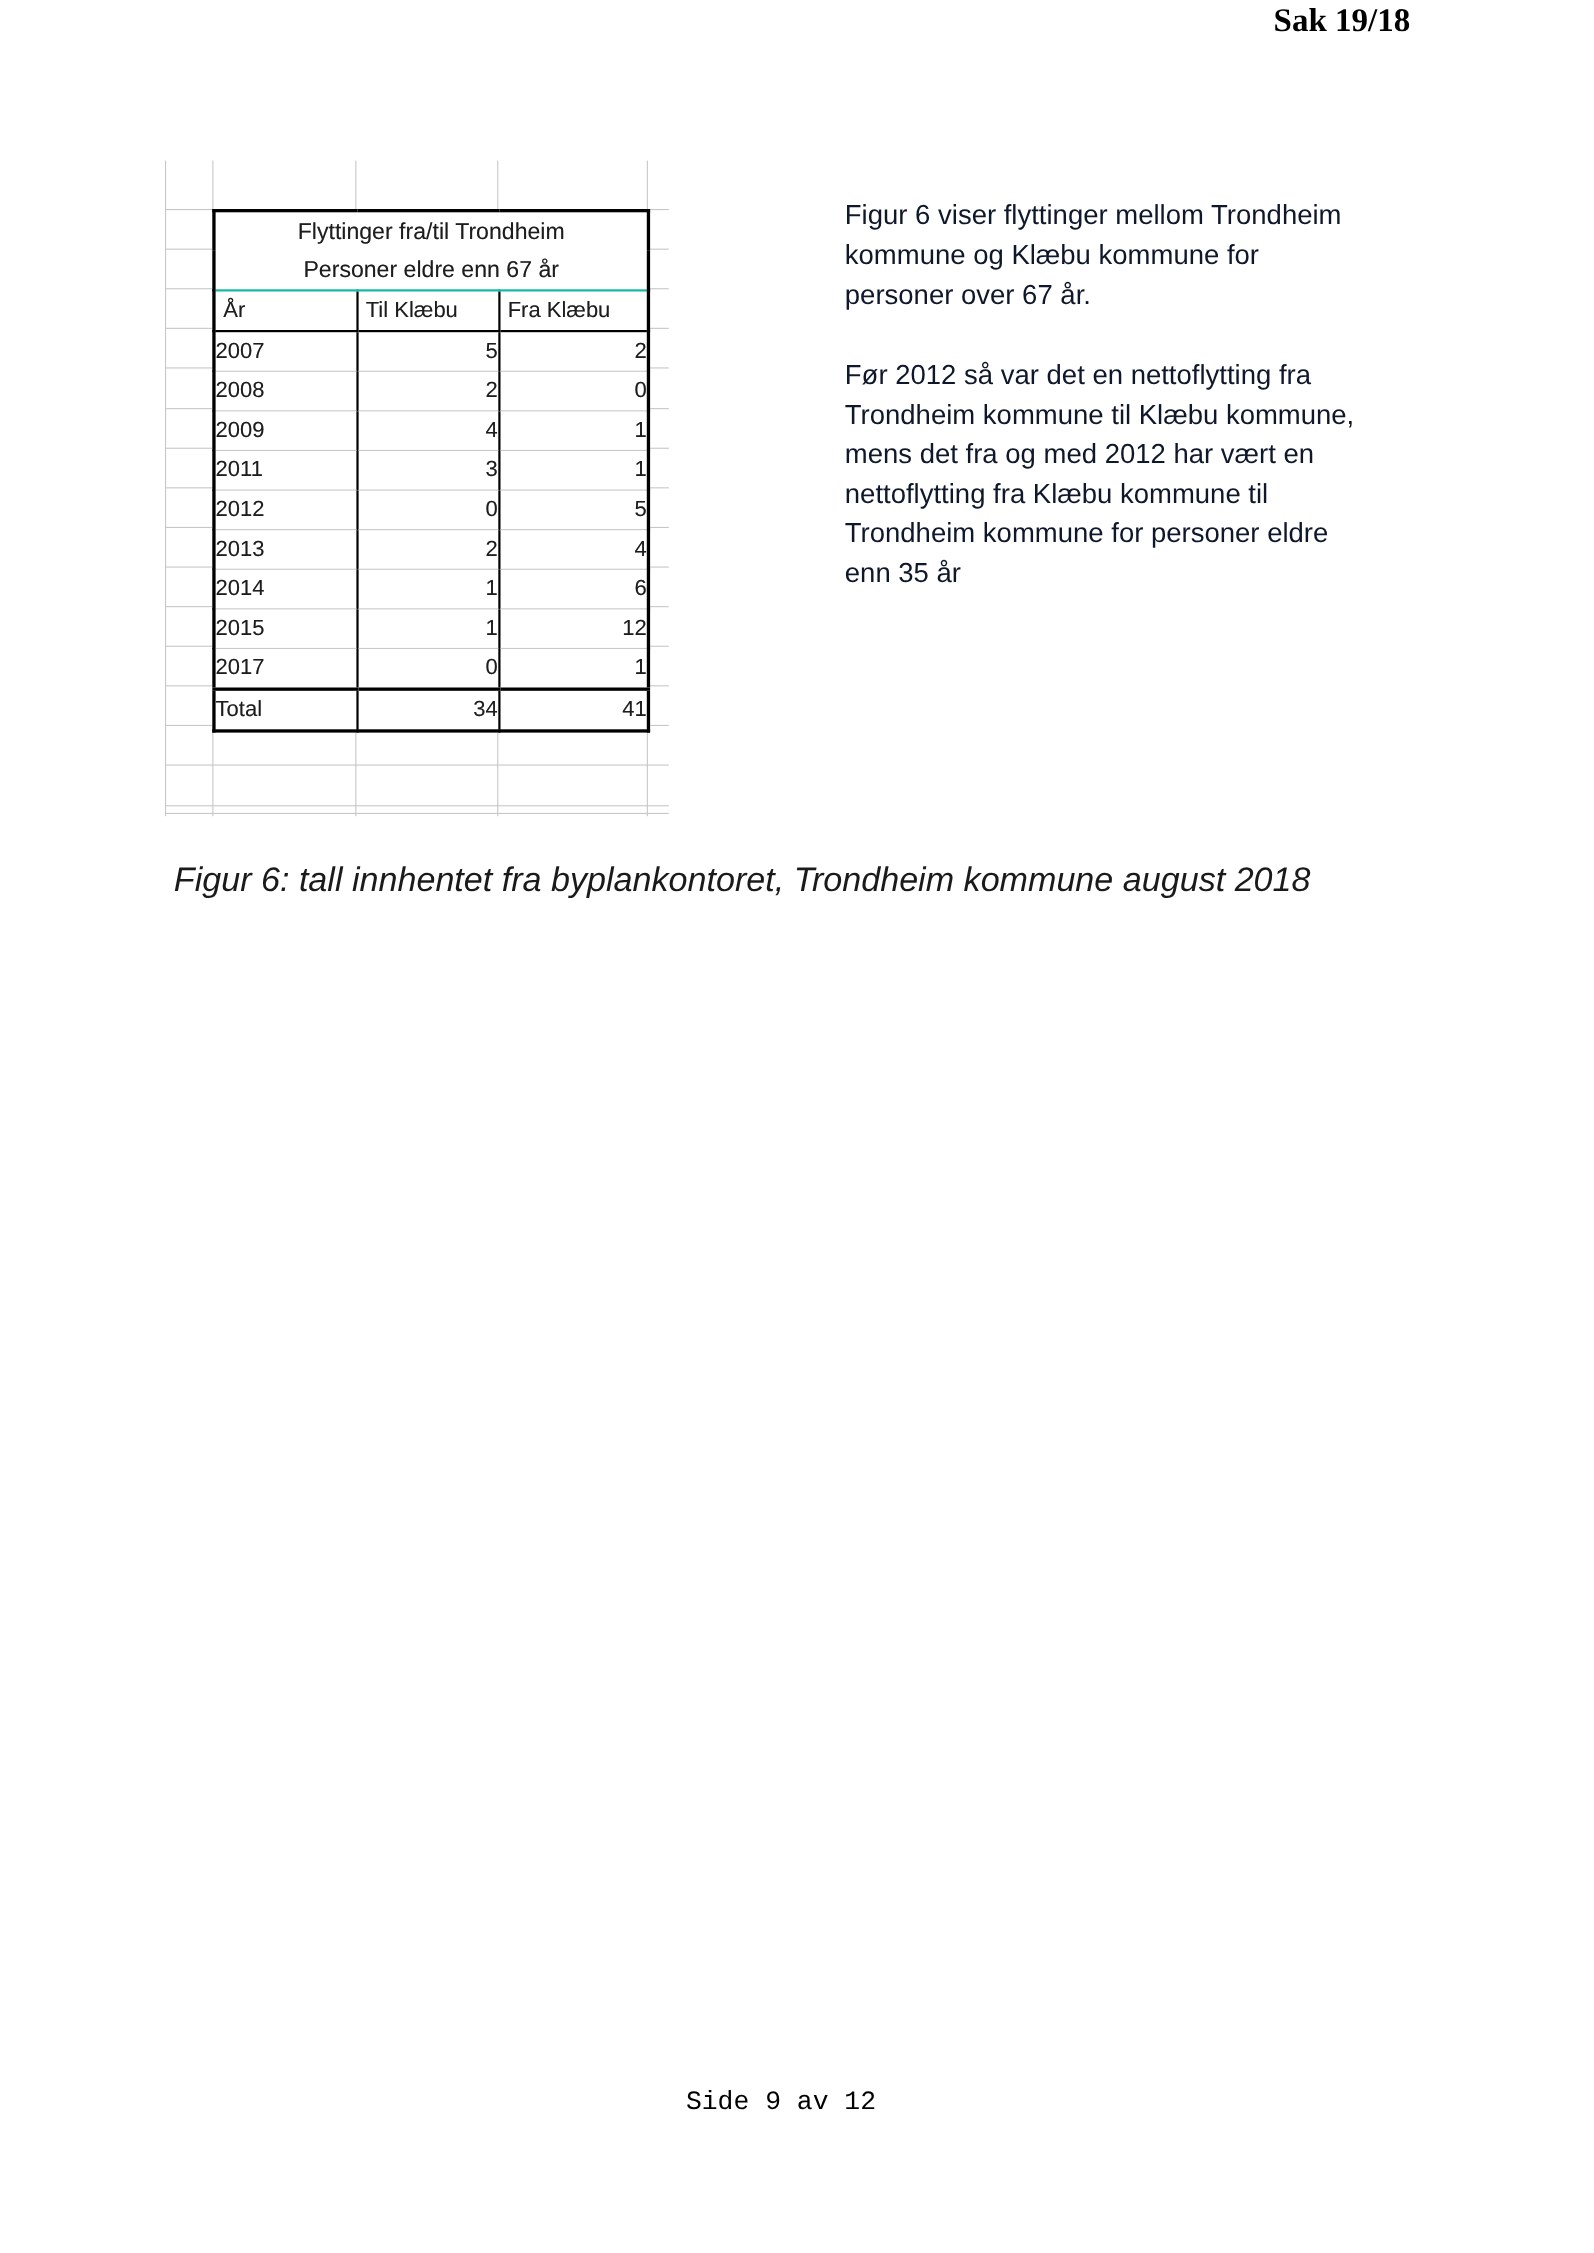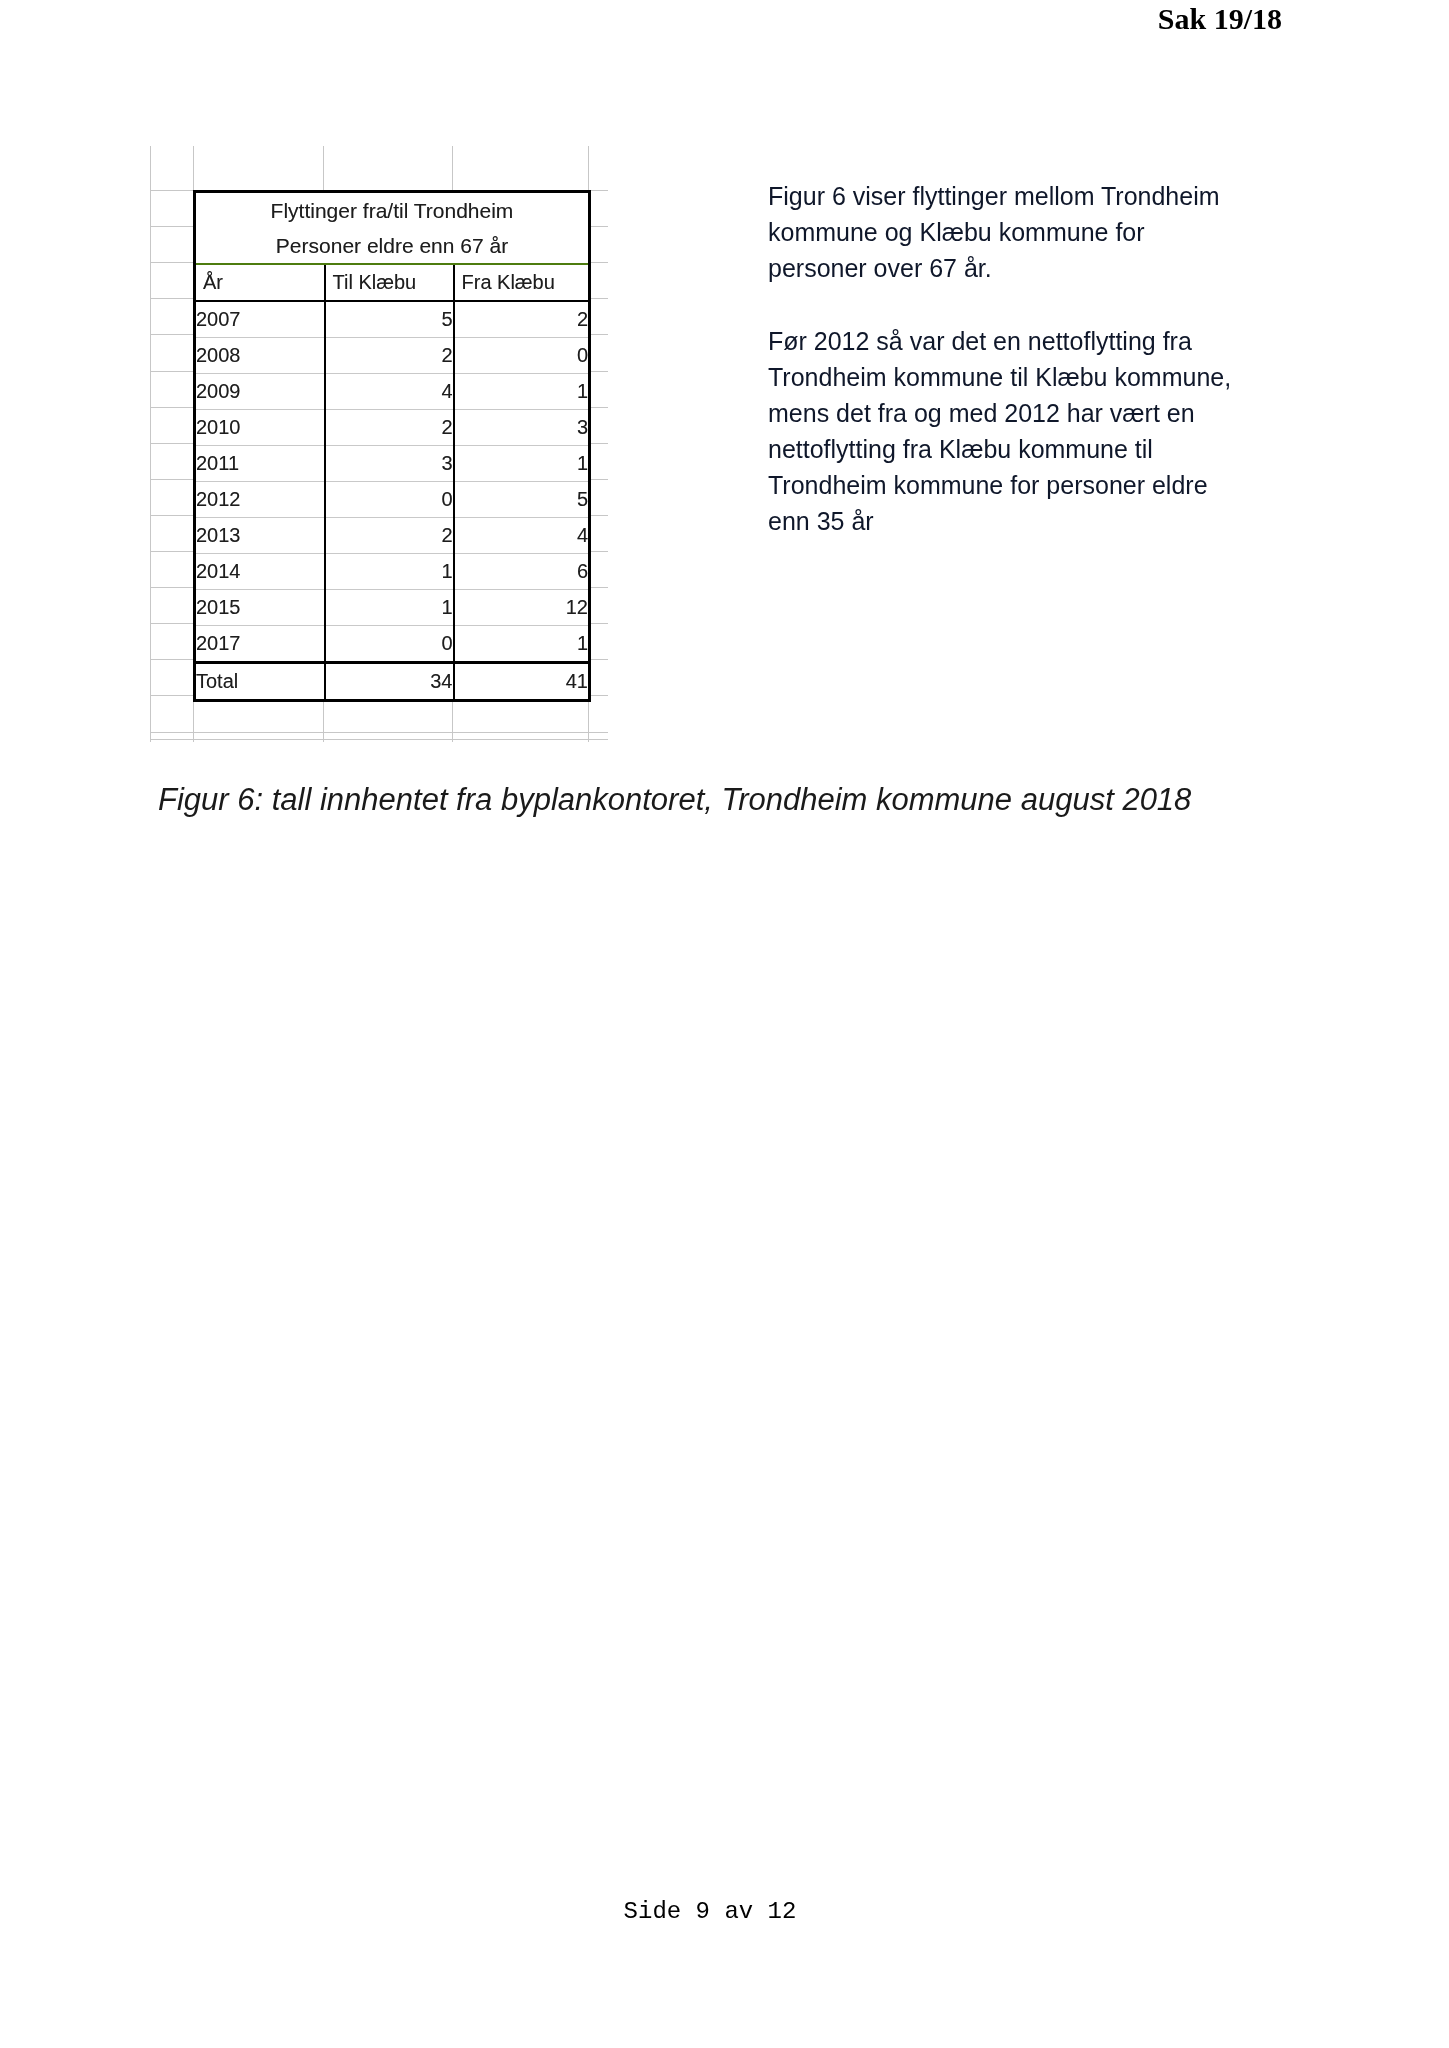--- a/index.html
+++ b/index.html
@@ -47,21 +47,21 @@
     font-family: "Liberation Sans", sans-serif;
     font-size: 20px;
     color: #1d1d1d;
     text-shadow: 0 0 0.5px rgba(0,0,0,0.35);
   }
   table.xl col.c1 { width: 130px; }
   table.xl col.c2 { width: 129px; }
   table.xl col.c3 { width: 136px; }
   table.xl td { height: 35px; padding: 0; vertical-align: middle; margin-left: 20px; }
   tr.t-title td, tr.t-sub td { text-align: center; font-size: 21px; }
-  tr.t-sub td { border-bottom: 2px solid #4d7c0f; }
+  tr.t-sub td { border-bottom: 2px solid #14b8a6; }
   tr.t-head td { border-bottom: 2px solid #000; padding-left: 7px; }
   td.vline { border-left: 2px solid #000; }
   td.year { padding-left: 7px; text-align: left; }
   td.num { padding-right: 10px; text-align: right; }
   tr.data + tr.data td { border-top: 1px solid #c9c9c9; }
   tr.t-total td { border-top: 3px solid #000; }
 
   
   .body-text {
     position: absolute;
@@ -162,25 +162,20 @@
             <td class="year">2008</td>
             <td class="vline num">2</td>
             <td class="vline num">0</td>
           </tr>
           <tr class="data">
             <td class="year">2009</td>
             <td class="vline num">4</td>
             <td class="vline num">1</td>
           </tr>
           <tr class="data">
-            <td class="year">2010</td>
-            <td class="vline num">2</td>
-            <td class="vline num">3</td>
-          </tr>
-          <tr class="data">
             <td class="year">2011</td>
             <td class="vline num">3</td>
             <td class="vline num">1</td>
           </tr>
           <tr class="data">
             <td class="year">2012</td>
             <td class="vline num">0</td>
             <td class="vline num">5</td>
           </tr>
           <tr class="data">

